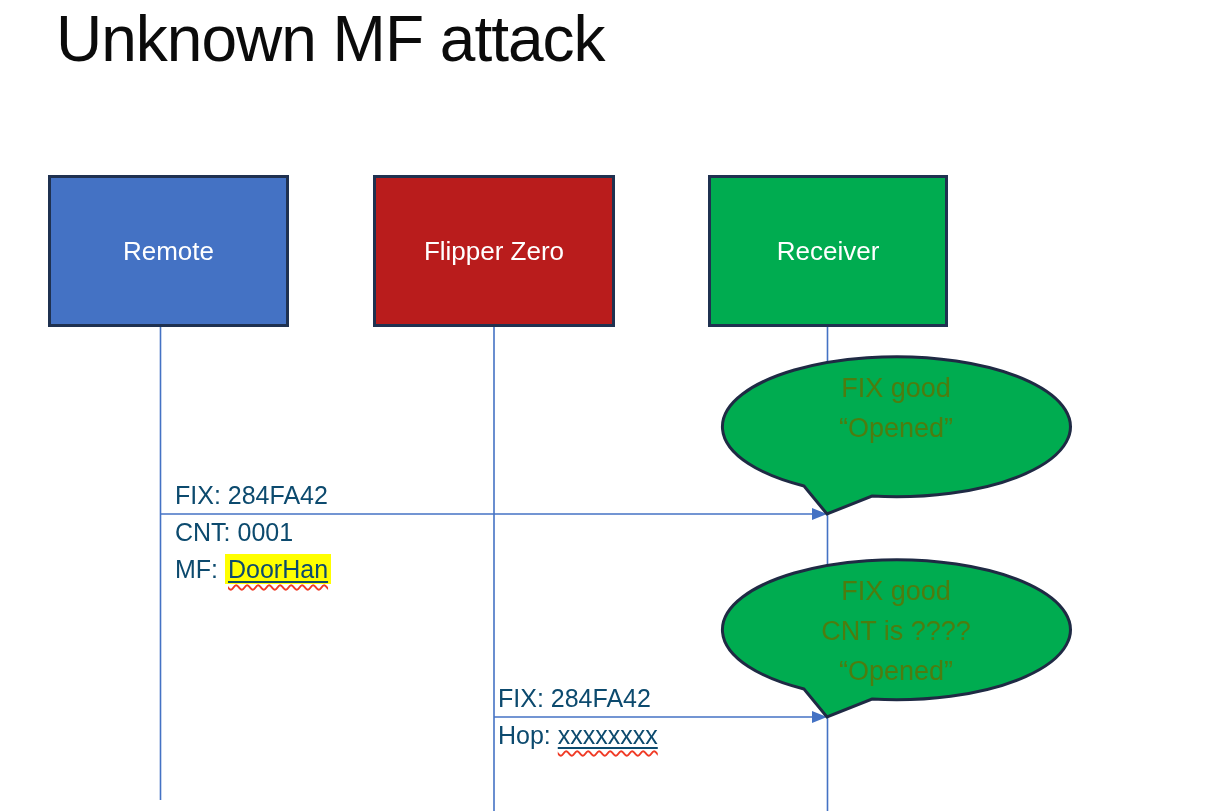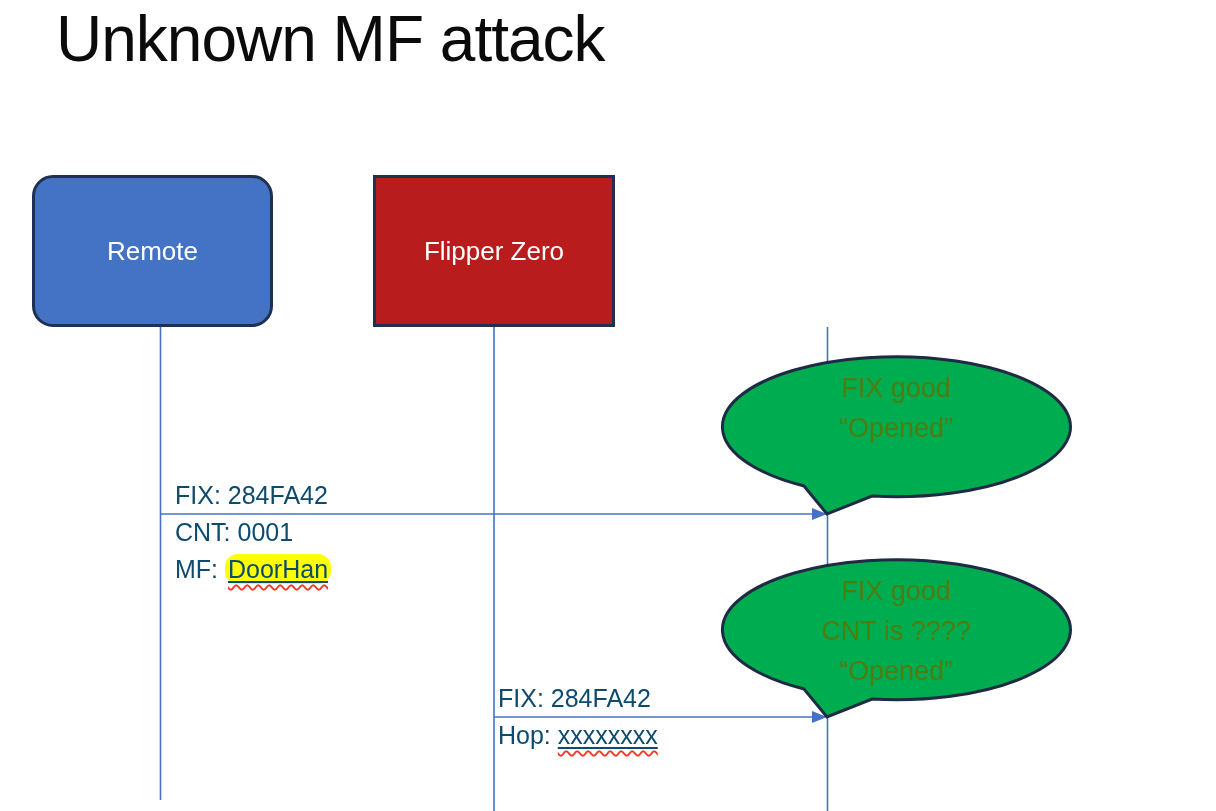--- a/index.html
+++ b/index.html
@@ -12,40 +12,39 @@
     font-size:64px;font-weight:300;letter-spacing:-1px;color:#0b0b0b;
     font-family:"Liberation Sans",sans-serif;
   }
   .diagram-svg{position:absolute;left:0;top:0;z-index:1;}
   .actor{
     position:absolute;top:175px;height:152px;box-sizing:border-box;
     border:3px solid #1f3150;display:flex;align-items:center;justify-content:center;
     z-index:2;
   }
   .actor-label{color:#ffffff;font-size:26px;}
-  .actor-remote{left:32px;width:241px;background:#4472c4;border-radius:21px;}
+  .actor-remote{left:48px;width:241px;background:#4472c4;}
   .actor-flipper{left:373px;width:242px;background:#b91c1c;}
   .actor-receiver{left:708px;width:240px;background:#00ac50;}
   .msg{
     position:absolute;z-index:3;color:#0c4a6e;
     font-size:25px;line-height:37px;white-space:nowrap;
   }
   .msg-1{left:175px;top:477px;}
   .msg-2{left:498px;top:680px;}
   .hl{background:#ffff00;padding:1px 3px;}
   .wavy{
     text-decoration:underline wavy #f03a25;
     text-decoration-thickness:2px;
     text-underline-offset:6px;
   }
   .solidline{
     text-decoration:underline solid currentColor;
     text-decoration-thickness:2px;
     text-underline-offset:3px;
-    border-radius:13px;
   }
   .callout-text{
     position:absolute;width:320px;z-index:3;text-align:center;
     color:#4d7c0f;font-size:27px;line-height:40px;
   }
   .callout-1{left:736px;top:368px;}
   .callout-2{left:736px;top:571px;}
 </style>
 </head>
 <body>
@@ -74,20 +73,23 @@
 
     <path d="M 804 689 A 174 70 0 1 1 872 699 L 827 717 Z" fill="#00ac50" stroke="#1f2a44" stroke-width="3"></path>
   </svg>
 
   <div class="actor actor-remote">
     <span class="actor-label">Remote</span>
   </div>
   <div class="actor actor-flipper">
     <span class="actor-label">Flipper Zero</span>
   </div>
+  <div class="actor actor-receiver">
+    <span class="actor-label">Receiver</span>
+  </div>
 
   <div class="msg msg-1">
     <div>FIX: 284FA42</div>
     <div>CNT: 0001</div>
     <div><span>MF: </span><span class="wavy"><span class="solidline hl">DoorHan</span></span></div>
   </div>
 
   <div class="msg msg-2">
     <div>FIX: 284FA42</div>
     <div><span>Hop: </span><span class="wavy"><span class="solidline">xxxxxxxx</span></span></div>

